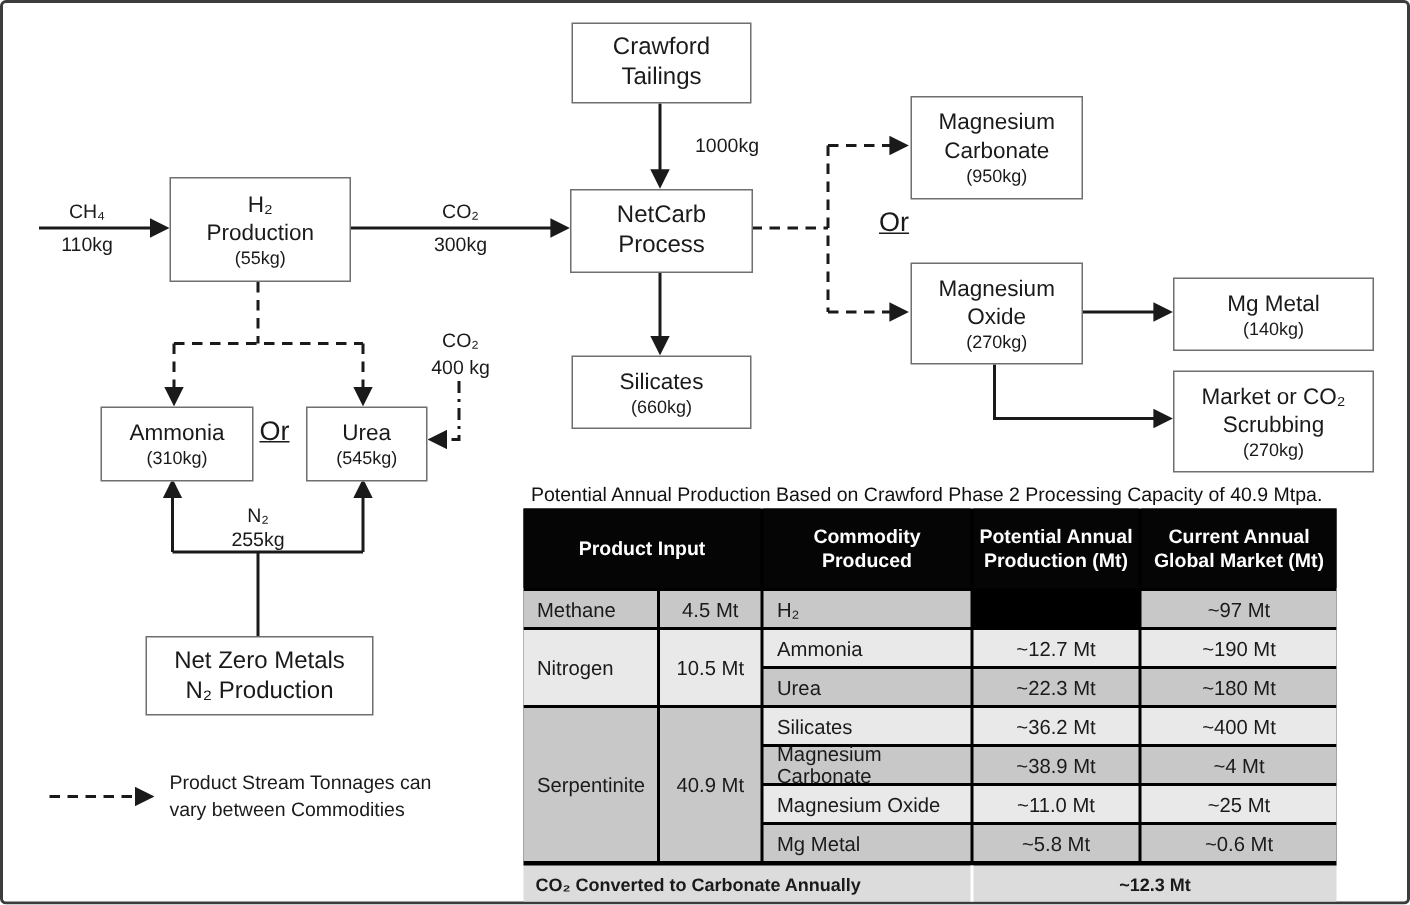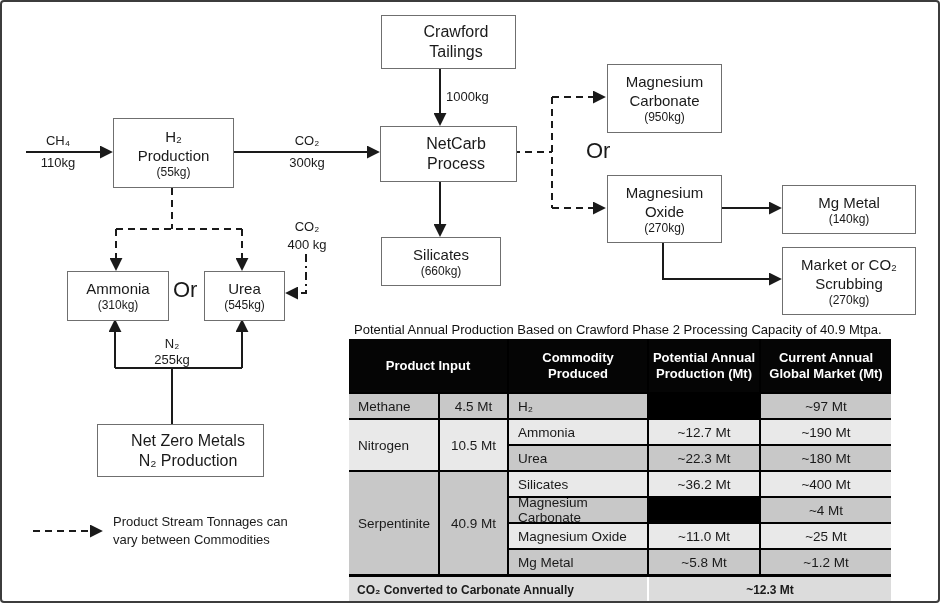--- a/index.html
+++ b/index.html
@@ -8,23 +8,23 @@
     border:2px solid #3c3c3c;border-radius:4px;background:#fff;
     font-family:"Liberation Sans",sans-serif;color:#1a1a1a;overflow:hidden;
   }
   svg.overlay{position:absolute;left:0;top:0;pointer-events:none;}
   .fbox{
     position:absolute;border:1.5px solid #6f6f6f;background:#fff;
     display:flex;flex-direction:column;align-items:center;justify-content:center;
     text-align:center;line-height:19px;font-size:15px;color:#1a1a1a;
   }
   .fbox .sub{font-size:12px;line-height:15px;}
-  .big{font-size:16px;line-height:20px;padding-left:15px;}
+  .big{font-size:16px;line-height:20px;}
   .flabel{position:absolute;font-size:13px;text-align:center;color:#1a1a1a;line-height:15px;}
-  .or{position:absolute;font-size:22px;color:#1a1a1a;}
+  .or{position:absolute;font-size:18px;color:#1a1a1a;text-decoration:underline;}
   .legendtext{position:absolute;font-size:13px;line-height:18px;color:#1a1a1a;}
   .tbl-title{position:absolute;left:352px;top:320px;font-size:13px;color:#111;}
   .grid{
     position:absolute;left:347px;top:337px;
     display:grid;grid-template-columns:89px 67px 138px 110px 130px;
     grid-template-rows:53px repeat(7,24px);gap:2px;background:#000000;
   }
   .cell{display:flex;align-items:center;font-size:13.5px;}
   .th{background:#050505;color:#fff;font-weight:bold;font-size:13px;line-height:16px;
       justify-content:center;text-align:center;padding:2px;}
@@ -133,21 +133,21 @@
     <div>Net Zero Metals</div>
     <div>N₂ Production</div>
   </div>
 
   <div class="flabel" style="left:28px;top:131px;width:56px">CH₄</div>
   <div class="flabel" style="left:28px;top:153px;width:56px">110kg</div>
 
   <div class="flabel" style="left:276px;top:131px;width:58px">CO₂</div>
   <div class="flabel" style="left:276px;top:153px;width:58px">300kg</div>
 
-  <div class="flabel" style="left:444px;top:87px;width:60px;text-align:left">1000kg</div>
+  <div class="flabel" style="left:444px;top:87px;width:60px;text-align:right">1000kg</div>
 
   <div class="flabel" style="left:282px;top:217px;width:46px">CO₂</div>
   <div class="flabel" style="left:279px;top:235px;width:52px">400 kg</div>
 
   <div class="flabel" style="left:146px;top:334px;width:48px">N₂</div>
   <div class="flabel" style="left:146px;top:350px;width:48px">255kg</div>
 
   <div class="or" style="left:171px;top:275px">Or</div>
   <div class="or" style="left:584px;top:136px">Or</div>
 
@@ -180,29 +180,30 @@
 
     <div class="cell dark cname" style="grid-column:3;grid-row:4">Urea</div>
     <div class="cell dark cnum" style="grid-column:4;grid-row:4">~22.3 Mt</div>
     <div class="cell dark cnum" style="grid-column:5;grid-row:4">~180 Mt</div>
 
     <div class="cell light cname" style="grid-column:3;grid-row:5">Silicates</div>
     <div class="cell light cnum" style="grid-column:4;grid-row:5">~36.2 Mt</div>
     <div class="cell light cnum" style="grid-column:5;grid-row:5">~400 Mt</div>
 
     <div class="cell dark cname" style="grid-column:3;grid-row:6">Magnesium Carbonate</div>
+    <div class="cell dark cnum" style="grid-column:4;grid-row:6">~38.9 Mt</div>
     <div class="cell dark cnum" style="grid-column:5;grid-row:6">~4 Mt</div>
 
     <div class="cell light cname" style="grid-column:3;grid-row:7">Magnesium Oxide</div>
     <div class="cell light cnum" style="grid-column:4;grid-row:7">~11.0 Mt</div>
     <div class="cell light cnum" style="grid-column:5;grid-row:7">~25 Mt</div>
 
     <div class="cell dark cname" style="grid-column:3;grid-row:8">Mg Metal</div>
     <div class="cell dark cnum" style="grid-column:4;grid-row:8">~5.8 Mt</div>
-    <div class="cell dark cnum" style="grid-column:5;grid-row:8">~1.2 Mt</div>
+    <div class="cell dark cnum" style="grid-column:5;grid-row:8">~0.6 Mt</div>
   </div>
 
   <div class="tfooter">
     <div class="fl">CO₂ Converted to Carbonate Annually</div>
     <div class="fr">~12.3 Mt</div>
   </div>
 
 </div>
 
 </body></html>

